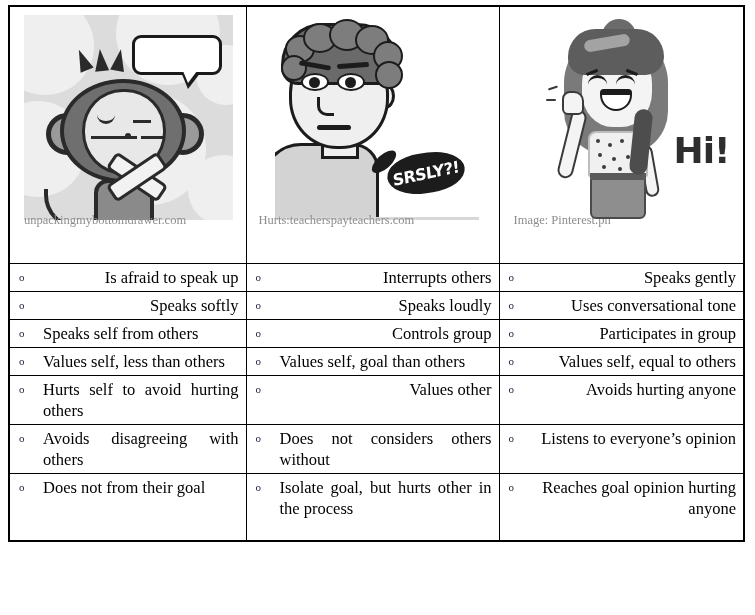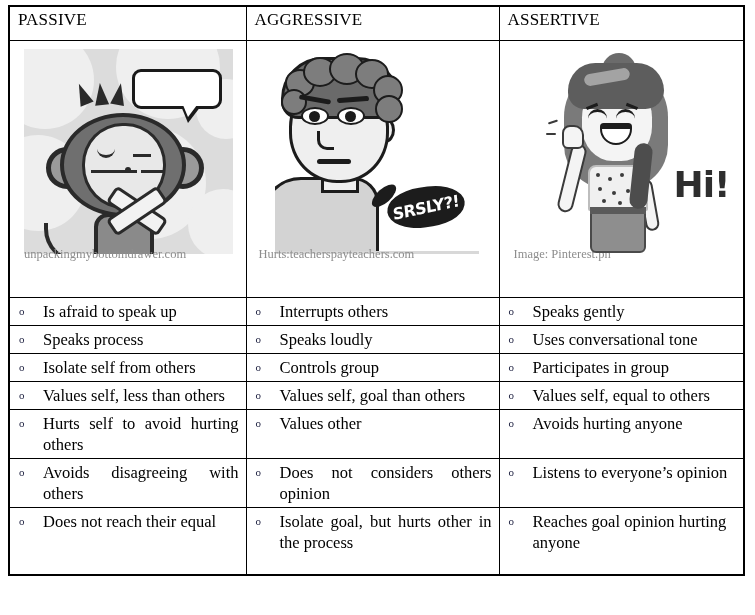--- a/index.html
+++ b/index.html
@@ -97,21 +97,21 @@
     color: #16193a;
   }
   .item-text {
     flex: 1 1 auto;
     font-size: 16.5px;
     line-height: 21px;
     text-align: justify;
     text-justify: inter-word;
     hyphens: none;
   }
-  .item-text.nojust { text-align: left; }
+  .item-text.nojust { text-align: right; }
 
   
   .monkey-scene {
     position: absolute;
     left: 8px;
     top: 0;
     width: 209px;
     height: 205px;
     background: #dcdcdc;
     overflow: hidden;
@@ -615,31 +615,20 @@
 <div class="sheet">
 
   <table class="comm-table">
     <colgroup>
       <col class="c1">
         <col class="c2">
         <col class="c3">
     </colgroup>
     <tbody>
 
-      <tr>
-        <td class="hdr-cell">
-          <div class="hdr-text">PASSIVE</div>
-        </td>
-        <td class="hdr-cell">
-          <div class="hdr-text">AGGRESSIVE</div>
-        </td>
-        <td class="hdr-cell">
-          <div class="hdr-text">ASSERTIVE</div>
-        </td>
-      </tr>
 
       <tr>
 
         <td class="img-cell col1">
           <div class="pic-wrap">
             <div class="monkey-scene">
               <div class="blob mb1"></div>
               <div class="blob mb2"></div>
               <div class="blob mb3"></div>
               <div class="blob mb4"></div>
@@ -765,42 +754,42 @@
               <span class="bullet">o</span>
               <span class="item-text nojust">Speaks gently</span>
             </div>
         </td>
       </tr>
 
       <tr>
         <td class="item-cell">
           <div class="item">
               <span class="bullet">o</span>
-              <span class="item-text nojust">Speaks process</span>
+              <span class="item-text nojust">Speaks softly</span>
             </div>
         </td>
         <td class="item-cell">
           <div class="item">
               <span class="bullet">o</span>
               <span class="item-text nojust">Speaks loudly</span>
             </div>
         </td>
         <td class="item-cell">
           <div class="item">
               <span class="bullet">o</span>
               <span class="item-text nojust">Uses conversational tone</span>
             </div>
         </td>
       </tr>
 
       <tr>
         <td class="item-cell">
           <div class="item">
               <span class="bullet">o</span>
-              <span class="item-text">Isolate self from others</span>
+              <span class="item-text">Speaks self from others</span>
             </div>
         </td>
         <td class="item-cell">
           <div class="item">
               <span class="bullet">o</span>
               <span class="item-text nojust">Controls group</span>
             </div>
         </td>
         <td class="item-cell">
           <div class="item">
@@ -855,36 +844,36 @@
       <tr>
         <td class="item-cell">
           <div class="item">
               <span class="bullet">o</span>
               <span class="item-text">Avoids disagreeing with others</span>
             </div>
         </td>
         <td class="item-cell">
           <div class="item">
               <span class="bullet">o</span>
-              <span class="item-text">Does not considers others opinion</span>
+              <span class="item-text">Does not considers others without</span>
             </div>
         </td>
         <td class="item-cell">
           <div class="item">
               <span class="bullet">o</span>
               <span class="item-text nojust">Listens to everyone’s opinion</span>
             </div>
         </td>
       </tr>
 
       <tr>
         <td class="item-cell" style="height:60px;">
           <div class="item">
               <span class="bullet">o</span>
-              <span class="item-text">Does not reach their equal</span>
+              <span class="item-text">Does not from their goal</span>
             </div>
         </td>
         <td class="item-cell">
           <div class="item">
               <span class="bullet">o</span>
               <span class="item-text">Isolate goal, but hurts other in the process</span>
             </div>
         </td>
         <td class="item-cell">
           <div class="item">

